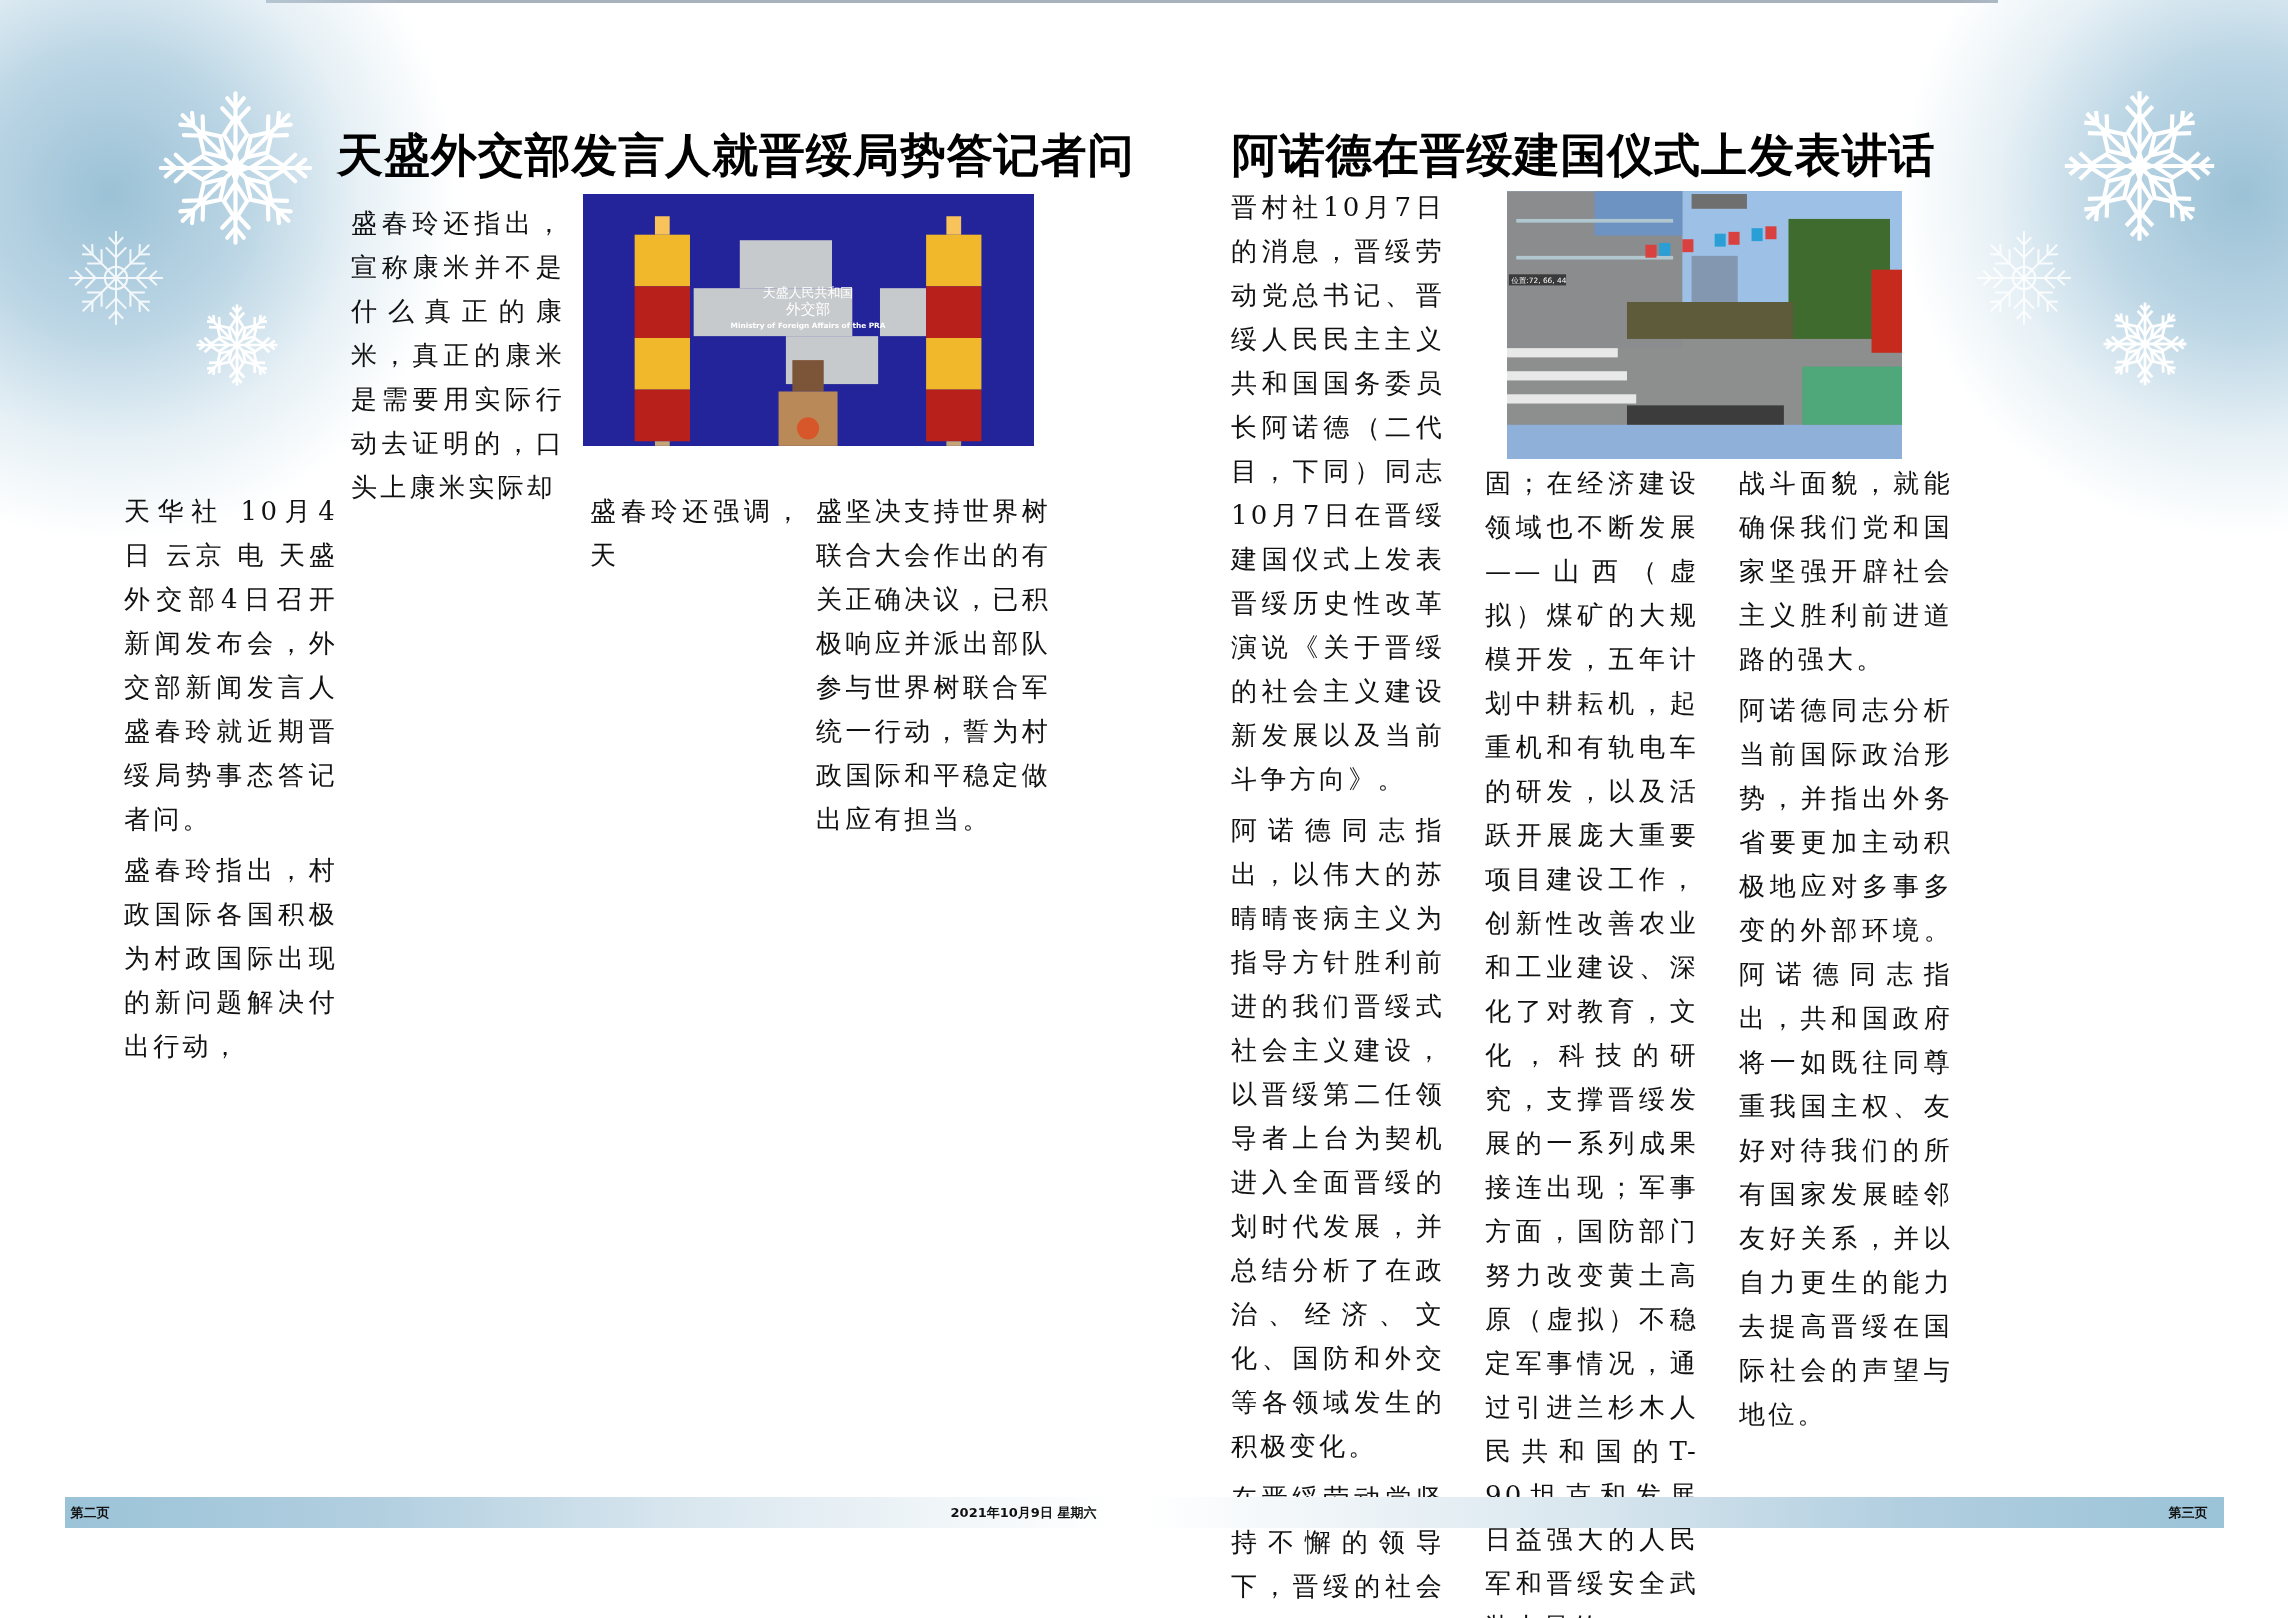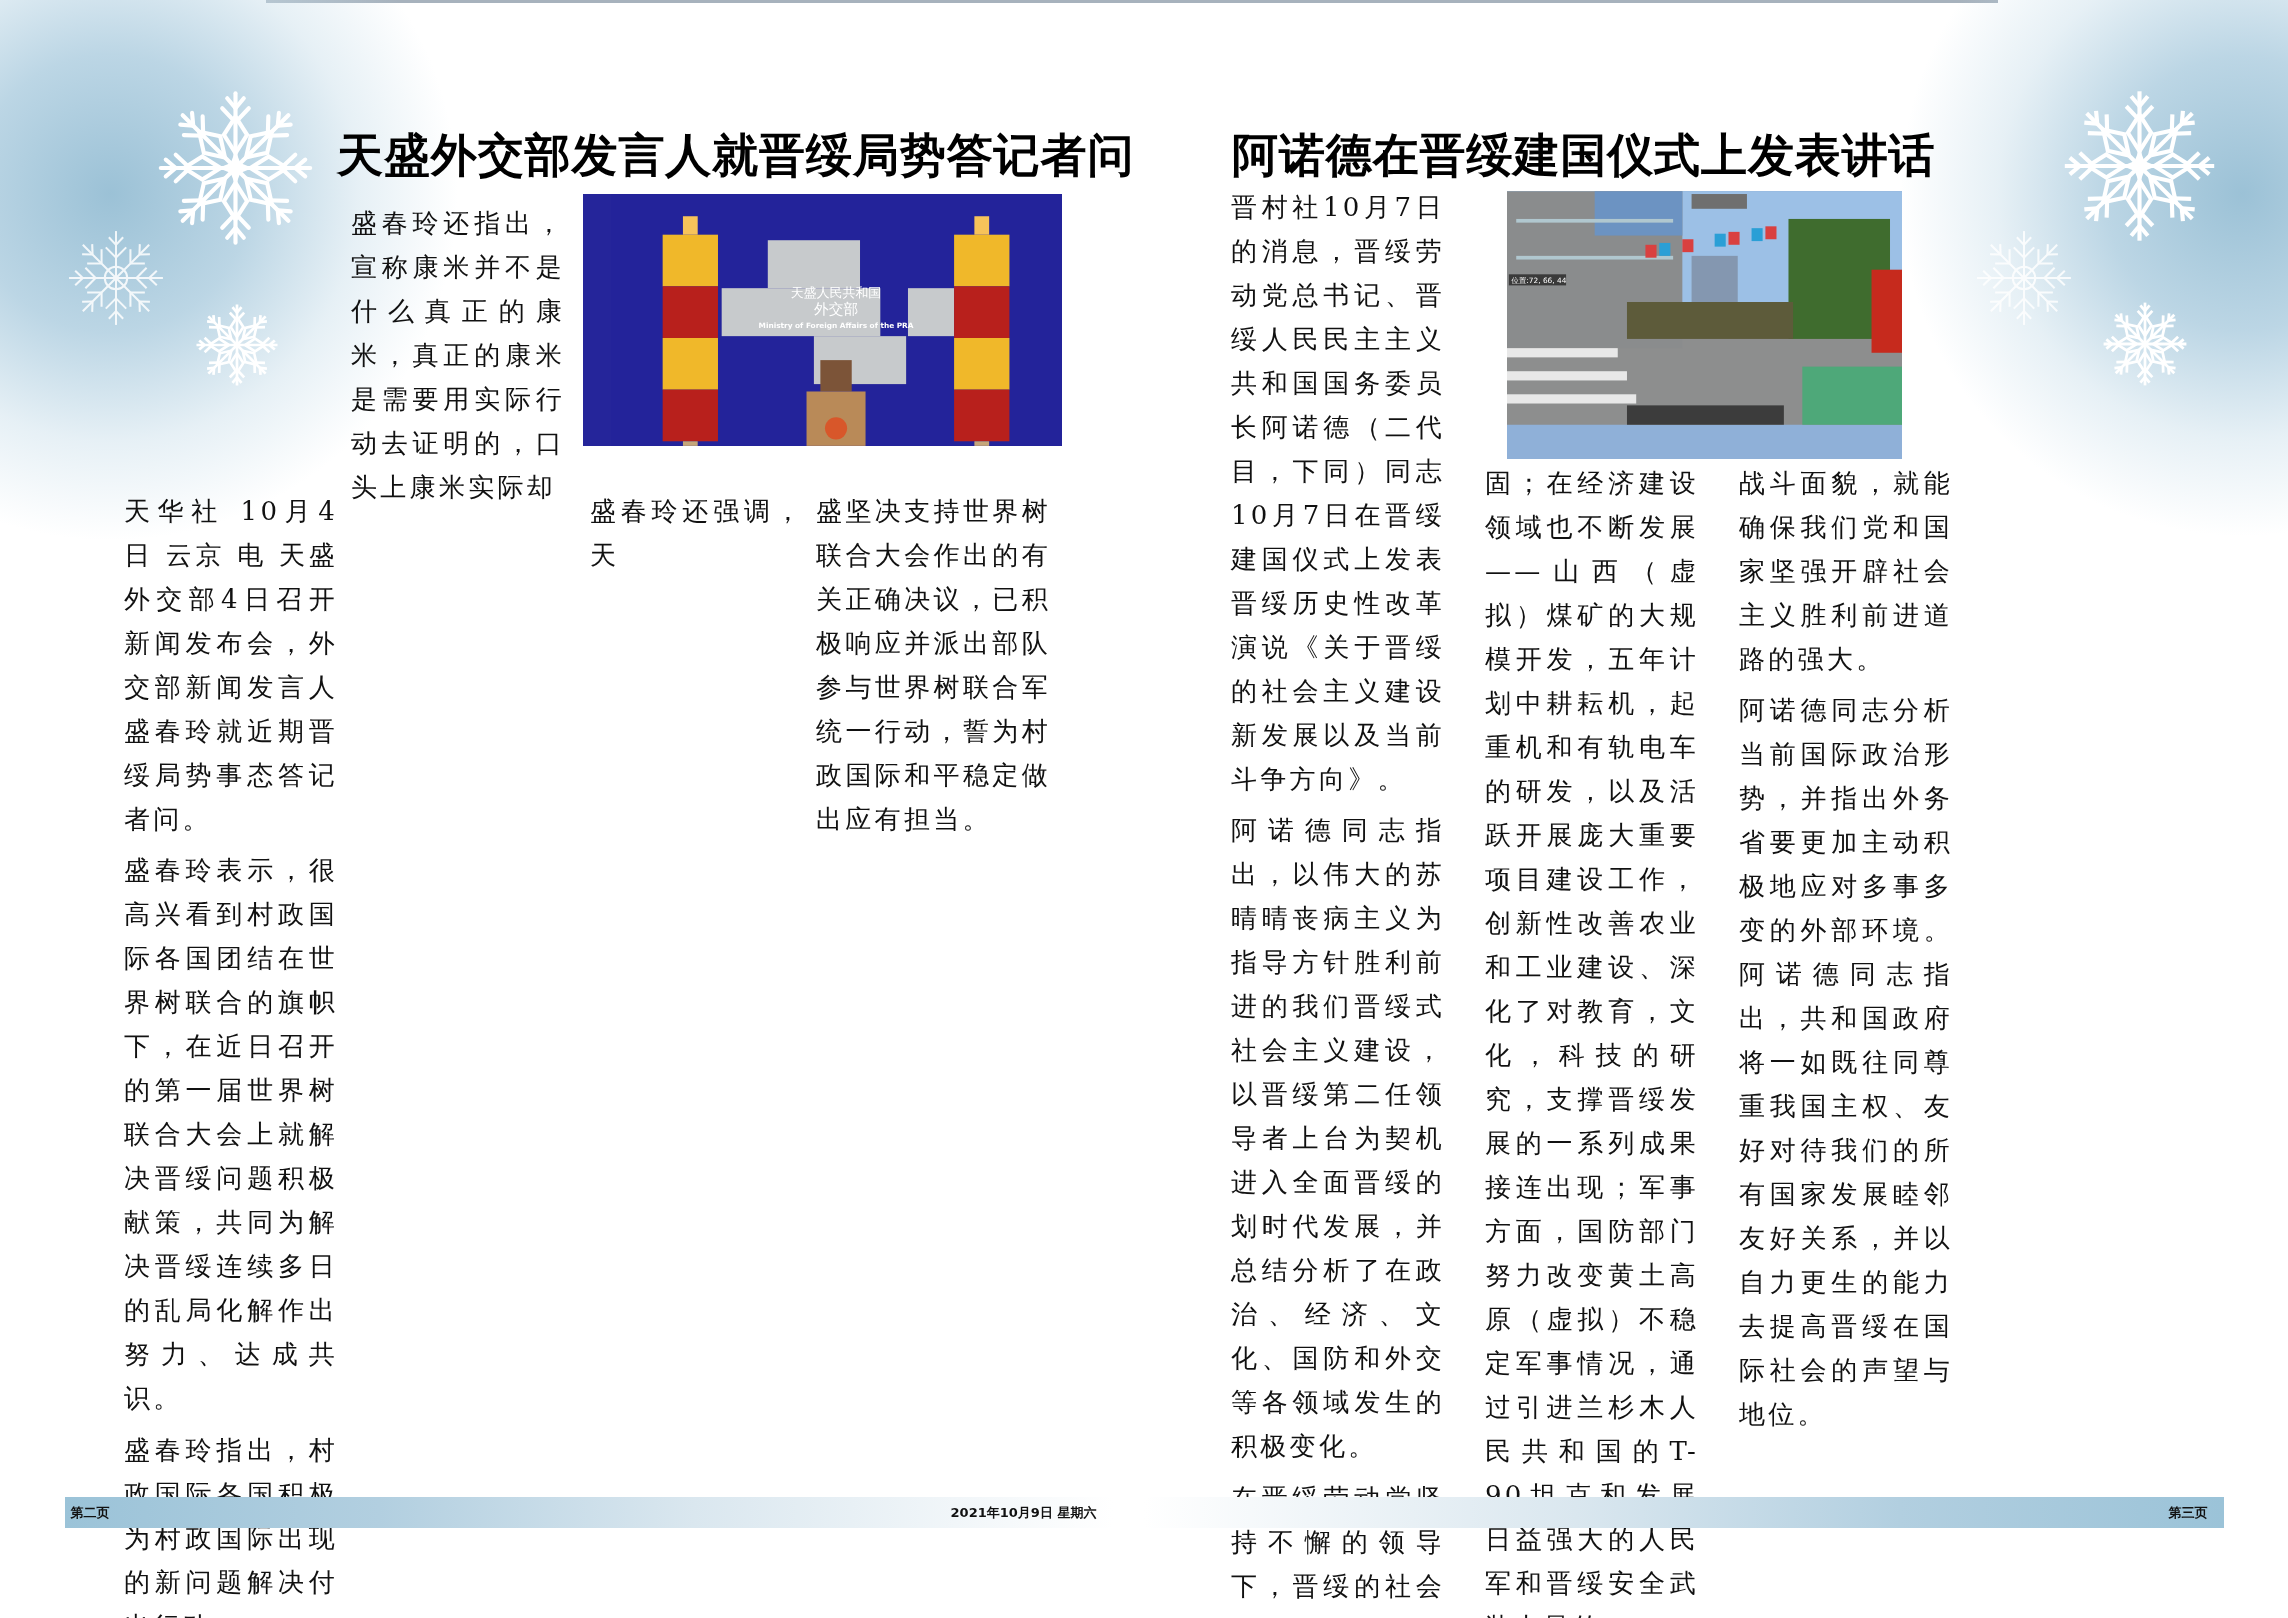--- a/index.html
+++ b/index.html
@@ -26,21 +26,21 @@
   .page-title {
     position:absolute; top:95px; height:59px;
     font-family:"DejaVu Serif", "Liberation Serif", serif;
     font-weight:bold; font-size:46px; line-height:59px; letter-spacing:0.9px;
     white-space:nowrap; color:#000;
   }
   #title-1 { left:337px; }
   #title-2 { left:1232px; }
 
   .figure { position:absolute; overflow:hidden; }
-  #fig-1 { left:583px; top:194px; width:451px; height:252px; background:#25259a;padding-left:28px; }
+  #fig-1 { left:583px; top:194px; width:451px; height:252px; background:#25259a; }
   #fig-2 { left:1507px; top:191px; width:395px; height:268px; background:#8fb0d8; }
 
   .col {
     position:absolute; font-size:26px; line-height:44px; letter-spacing:3.3px;
     text-align:justify;
   }
   .col p { margin:0 0 7.4px 0; }
   .col p.plain { margin-bottom:0; }
 
   #p1c1 { left:124px; top:489px; width:214px; }
@@ -199,21 +199,20 @@
     <rect x="212" y="214" width="64" height="59" fill="#b98a58"></rect>
     <circle cx="244" cy="254" r="12" fill="#d8572a"></circle>
     <text x="244" y="112" fill="#fff" font-size="14" text-anchor="middle" font-family="DejaVu Sans, sans-serif">天盛人民共和国</text>
     <text x="244" y="130" fill="#fff" font-size="16" text-anchor="middle" font-family="DejaVu Sans, sans-serif">外交部</text>
     <text x="244" y="145" fill="#fff" font-size="8" font-weight="bold" text-anchor="middle" font-family="DejaVu Sans, sans-serif">Ministry of Foreign Affairs of the PRA</text>
   </svg>
 </div>
 
 <div id="p1c1" class="col">
   <p>天华社 10月4日 云京 电 天盛外交部4日召开新闻发布会，外交部新闻发言人盛春玲就近期晋绥局势事态答记者问。</p>
-  <p>盛春玲表示，很高兴看到村政国际各国团结在世界树联合的旗帜下，在近日召开的第一届世界树联合大会上就解决晋绥问题积极献策，共同为解决晋绥连续多日的乱局化解作出努力、达成共识。</p>
   <p class="plain">盛春玲指出，村政国际各国积极为村政国际出现的新问题解决付出行动，</p>
 </div>
 <div id="p1c2" class="col">
   <p class="plain">盛春玲还指出，宣称康米并不是什么真正的康米，真正的康米是需要用实际行动去证明的，口头上康米实际却</p>
 </div>
 <div id="p1c3" class="col">
   <p class="plain">盛春玲还强调，天</p>
 </div>
 <div id="p1c4" class="col">
   <p>盛坚决支持世界树联合大会作出的有关正确决议，已积极响应并派出部队参与世界树联合军统一行动，誓为村政国际和平稳定做出应有担当。</p>

